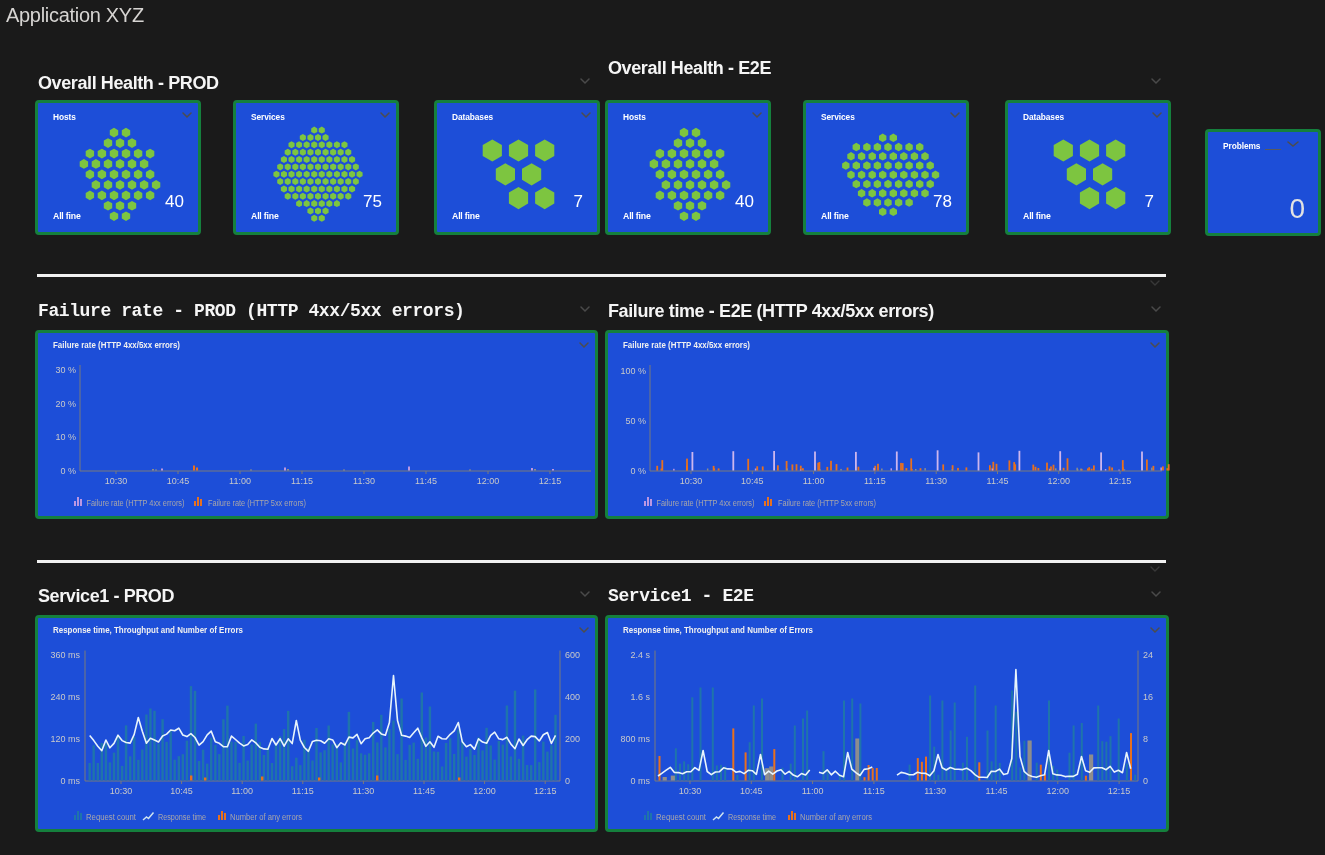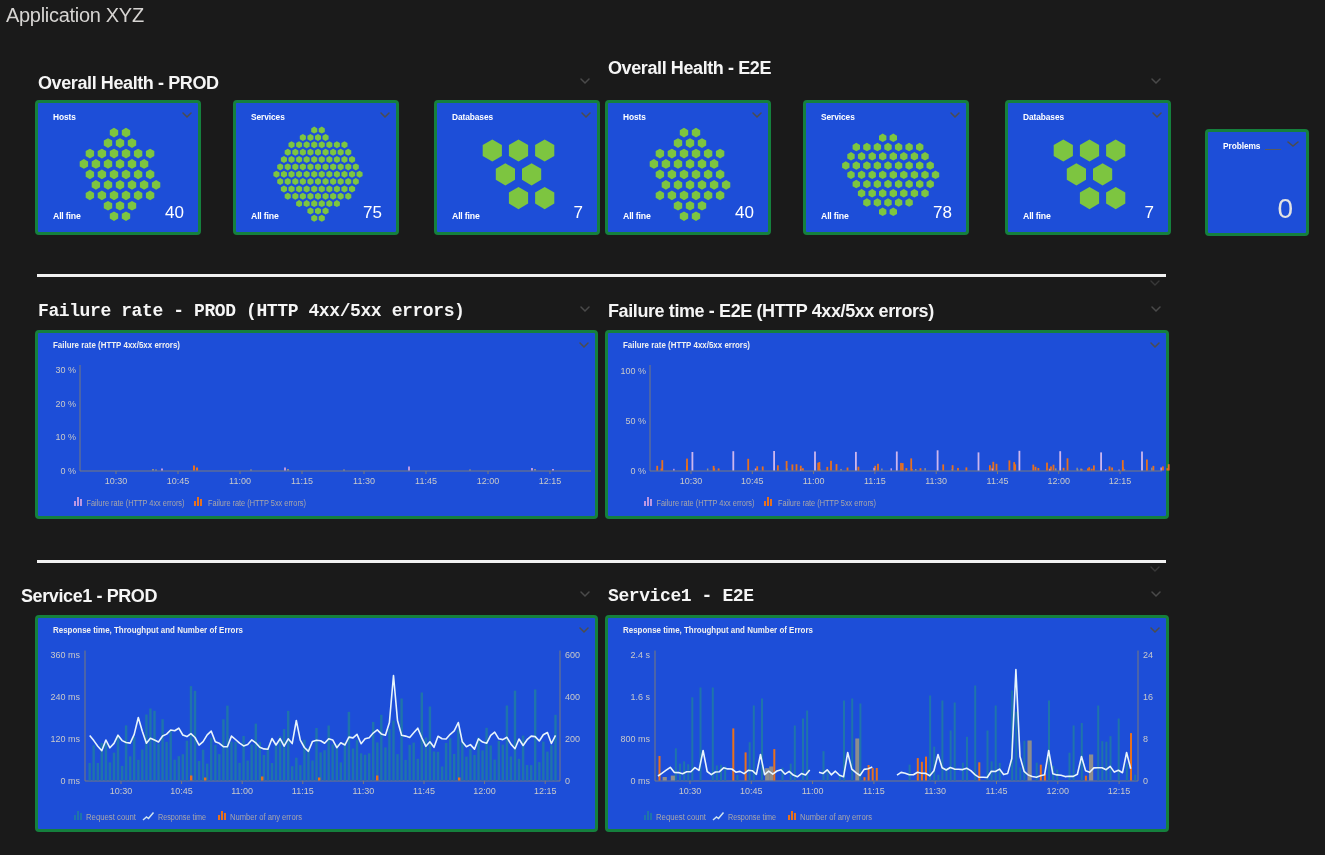--- a/index.html
+++ b/index.html
@@ -1,19 +1,19 @@
 <!DOCTYPE html>
 <html><head><meta charset="utf-8"><style>
 * { margin:0; padding:0; box-sizing:border-box; }
 body { width:1325px; height:855px; background:#1a1a1a; font-family:"Liberation Sans", sans-serif; overflow:hidden; position:relative; }
 .abs { position:absolute; }
 .tile { position:absolute; background:#1d4ed8; border:3px solid #15803d; border-radius:4px; }
 .tlabel { position:absolute; left:15px; top:8px; font-size:9.5px; font-weight:bold; color:#ffffff; letter-spacing:-0.1px; transform:scaleX(0.88); transform-origin:left center; }
 .allfine { position:absolute; left:15px; bottom:11.5px; font-size:9.5px; font-weight:bold; color:#ffffff; letter-spacing:-0.2px; transform:scaleX(0.92); transform-origin:left center; }
-.count { position:absolute; right:14px; bottom:9px; font-size:17px; color:#ffffff; }
+.count { position:absolute; right:14px; bottom:20px; font-size:17px; color:#ffffff; }
 .shead { position:absolute; font-size:18px; font-weight:bold; color:#f5f5f5; letter-spacing:-0.4px; }
 .divider { position:absolute; height:2.5px; background:#f2f2f2; }
 </style></head><body>
 <div class="abs" style="left:6px;top:4px;font-size:20px;color:#d6d4d2;letter-spacing:-0.3px;">Application XYZ</div>
 <div class="shead" style="left:38px;top:73px;">Overall Health - PROD</div>
 <div class="shead" style="left:608px;top:58px;">Overall Health - E2E</div>
 <svg style="position:absolute;left:580px;top:78px" width="10" height="7">
     <path d="M1 1 L5.0 5 L9 1" stroke="#4a4a4a" stroke-width="1.5" fill="none" stroke-linecap="round"></path>
   </svg>
 <svg style="position:absolute;left:1151px;top:78px" width="10" height="7">
@@ -320,21 +320,21 @@
       <polygon points="94.6,60.2 104.2,65.8 104.2,76.8 94.6,82.4 85.0,76.8 85.0,65.8" fill="#7dc540"></polygon>
       <polygon points="81.5,84.0 91.1,89.5 91.1,100.6 81.5,106.2 71.9,100.6 71.9,89.5" fill="#7dc540"></polygon>
       <polygon points="107.7,84.0 117.3,89.5 117.3,100.6 107.7,106.2 98.1,100.6 98.1,89.5" fill="#7dc540"></polygon>
     </svg>
     <svg style="position:absolute;left:144px;top:9px" width="10" height="7">
       <path d="M1 1 L5.0 5 L9 1" stroke="#4d4d4d" stroke-width="1.5" fill="none" stroke-linecap="round"></path>
     </svg>
     <div class="allfine">All fine</div>
     <div class="count">7</div>
   </div>
-<div class="tile" style="left:1205px;top:129px;width:104px;height:107px">
+<div class="tile" style="left:1205px;top:129px;width:116px;height:107px">
 <div class="tlabel">Problems</div>
 <div style="position:absolute;left:57px;top:17px;width:16px;height:1px;background:#5a5a5a"></div>
 <svg style="position:absolute;left:79px;top:9px" width="12" height="7">
       <path d="M1 1 L6.0 5 L11 1" stroke="#4d4d4d" stroke-width="1.5" fill="none" stroke-linecap="round"></path>
     </svg>
 <div style="position:absolute;right:13px;bottom:8.5px;font-size:28px;color:#e2e2e2;">0</div>
   </div>
 <div class="divider" style="left:37px;top:274px;width:1129px;"></div>
 <svg style="position:absolute;left:1150px;top:280px" width="10" height="7">
     <path d="M1 1 L5.0 5 L9 1" stroke="#383838" stroke-width="1.4" fill="none" stroke-linecap="round"></path>
@@ -344,21 +344,21 @@
     <path d="M1 1 L5.0 5 L9 1" stroke="#383838" stroke-width="1.4" fill="none" stroke-linecap="round"></path>
   </svg>
 <div class="shead" style="left:38px;top:301px;font-family:Liberation Mono, monospace;">Failure rate - PROD (HTTP 4xx/5xx errors)</div>
 <div class="shead" style="left:608px;top:301px;">Failure time - E2E (HTTP 4xx/5xx errors)</div>
 <svg style="position:absolute;left:580px;top:306px" width="10" height="7">
     <path d="M1 1 L5.0 5 L9 1" stroke="#4a4a4a" stroke-width="1.5" fill="none" stroke-linecap="round"></path>
   </svg>
 <svg style="position:absolute;left:1151px;top:306px" width="10" height="7">
     <path d="M1 1 L5.0 5 L9 1" stroke="#4a4a4a" stroke-width="1.5" fill="none" stroke-linecap="round"></path>
   </svg>
-<div class="shead" style="left:21px;top:586px;text-align:center;">Service1 - PROD</div>
+<div class="shead" style="left:38px;top:586px;text-align:center;">Service1 - PROD</div>
 <div class="shead" style="left:608px;top:586px;font-family:Liberation Mono, monospace;">Service1 - E2E</div>
 <svg style="position:absolute;left:580px;top:591px" width="10" height="7">
     <path d="M1 1 L5.0 5 L9 1" stroke="#4a4a4a" stroke-width="1.5" fill="none" stroke-linecap="round"></path>
   </svg>
 <svg style="position:absolute;left:1151px;top:591px" width="10" height="7">
     <path d="M1 1 L5.0 5 L9 1" stroke="#4a4a4a" stroke-width="1.5" fill="none" stroke-linecap="round"></path>
   </svg>
 <div class="tile" style="left:35px;top:330px;width:563px;height:189px">
     <svg style="position:absolute;left:541px;top:9px" width="10" height="7">
       <path d="M1 1 L5.0 5 L9 1" stroke="#4d4d4d" stroke-width="1.5" fill="none" stroke-linecap="round"></path>

